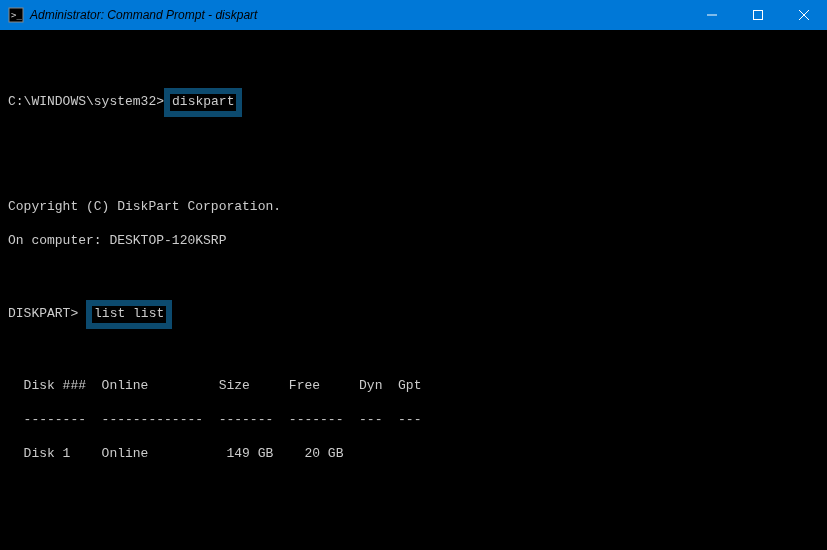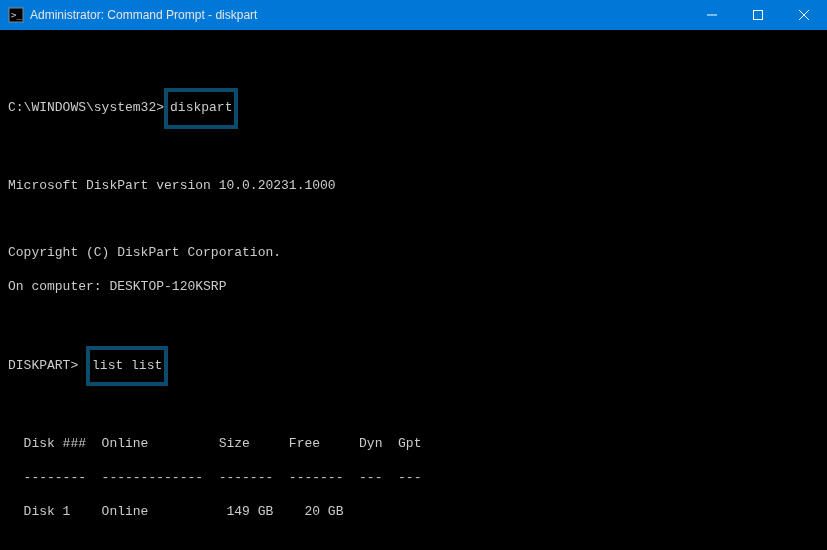--- a/index.html
+++ b/index.html
@@ -30,23 +30,24 @@
       gap: 6px;
     }
     .titlebar-icon {
       width: 16px;
       height: 16px;
       display: inline-flex;
       align-items: center;
       justify-content: center;
     }
     .titlebar-title {
-      color: #e5e5e5;
+      color: #000000;
       font-family: 'Segoe UI', Tahoma, sans-serif;
       font-size: 12px;
+      font-style: italic;
     }
     .window-controls {
       display: flex;
       height: 100%;
     }
     .win-btn {
       width: 46px;
       height: 30px;
       display: flex;
       align-items: center;
@@ -58,22 +59,22 @@
     }
     .win-btn.close {
       background: transparent;
     }
     .terminal {
       padding: 8px 8px;
       line-height: 1.3;
       white-space: pre;
     }
     .hl {
-      border: 4px solid #0c4a6e;
-      padding: 8px 2px;
+      border: 6px solid #0c4a6e;
+      padding: 0 2px;
       display: inline-block;
     }
     .row {
       display: block;
     }
     .blank {
       height: 16px;
     }
   </style>
 </head>
@@ -106,21 +107,20 @@
           <line x1="10" y1="0" x2="0" y2="10" stroke="#fff" stroke-width="1"></line>
         </svg>
     </div>
   </div>
 </div>
 
 <div class="terminal">
 <div class="blank"></div>
 <span class="row"><span>C:\WINDOWS\system32&gt;</span><span class="hl">diskpart</span></span>
 <div class="blank"></div>
-<span class="row">Microsoft DiskPart version 10.0.20231.1000</span>
 <div class="blank"></div>
 <span class="row">Copyright (C) DiskPart Corporation.</span>
 <span class="row">On computer: DESKTOP-120KSRP</span>
 <div class="blank"></div>
 <span class="row"><span>DISKPART&gt;</span> <span class="hl">list list</span></span>
 <div class="blank"></div>
 <span class="row">  Disk ###  Online         Size     Free     Dyn  Gpt</span>
 <span class="row">  --------  -------------  -------  -------  ---  ---</span>
 <span class="row">  Disk 1    Online          149 GB    20 GB</span>
 <div class="blank"></div>

